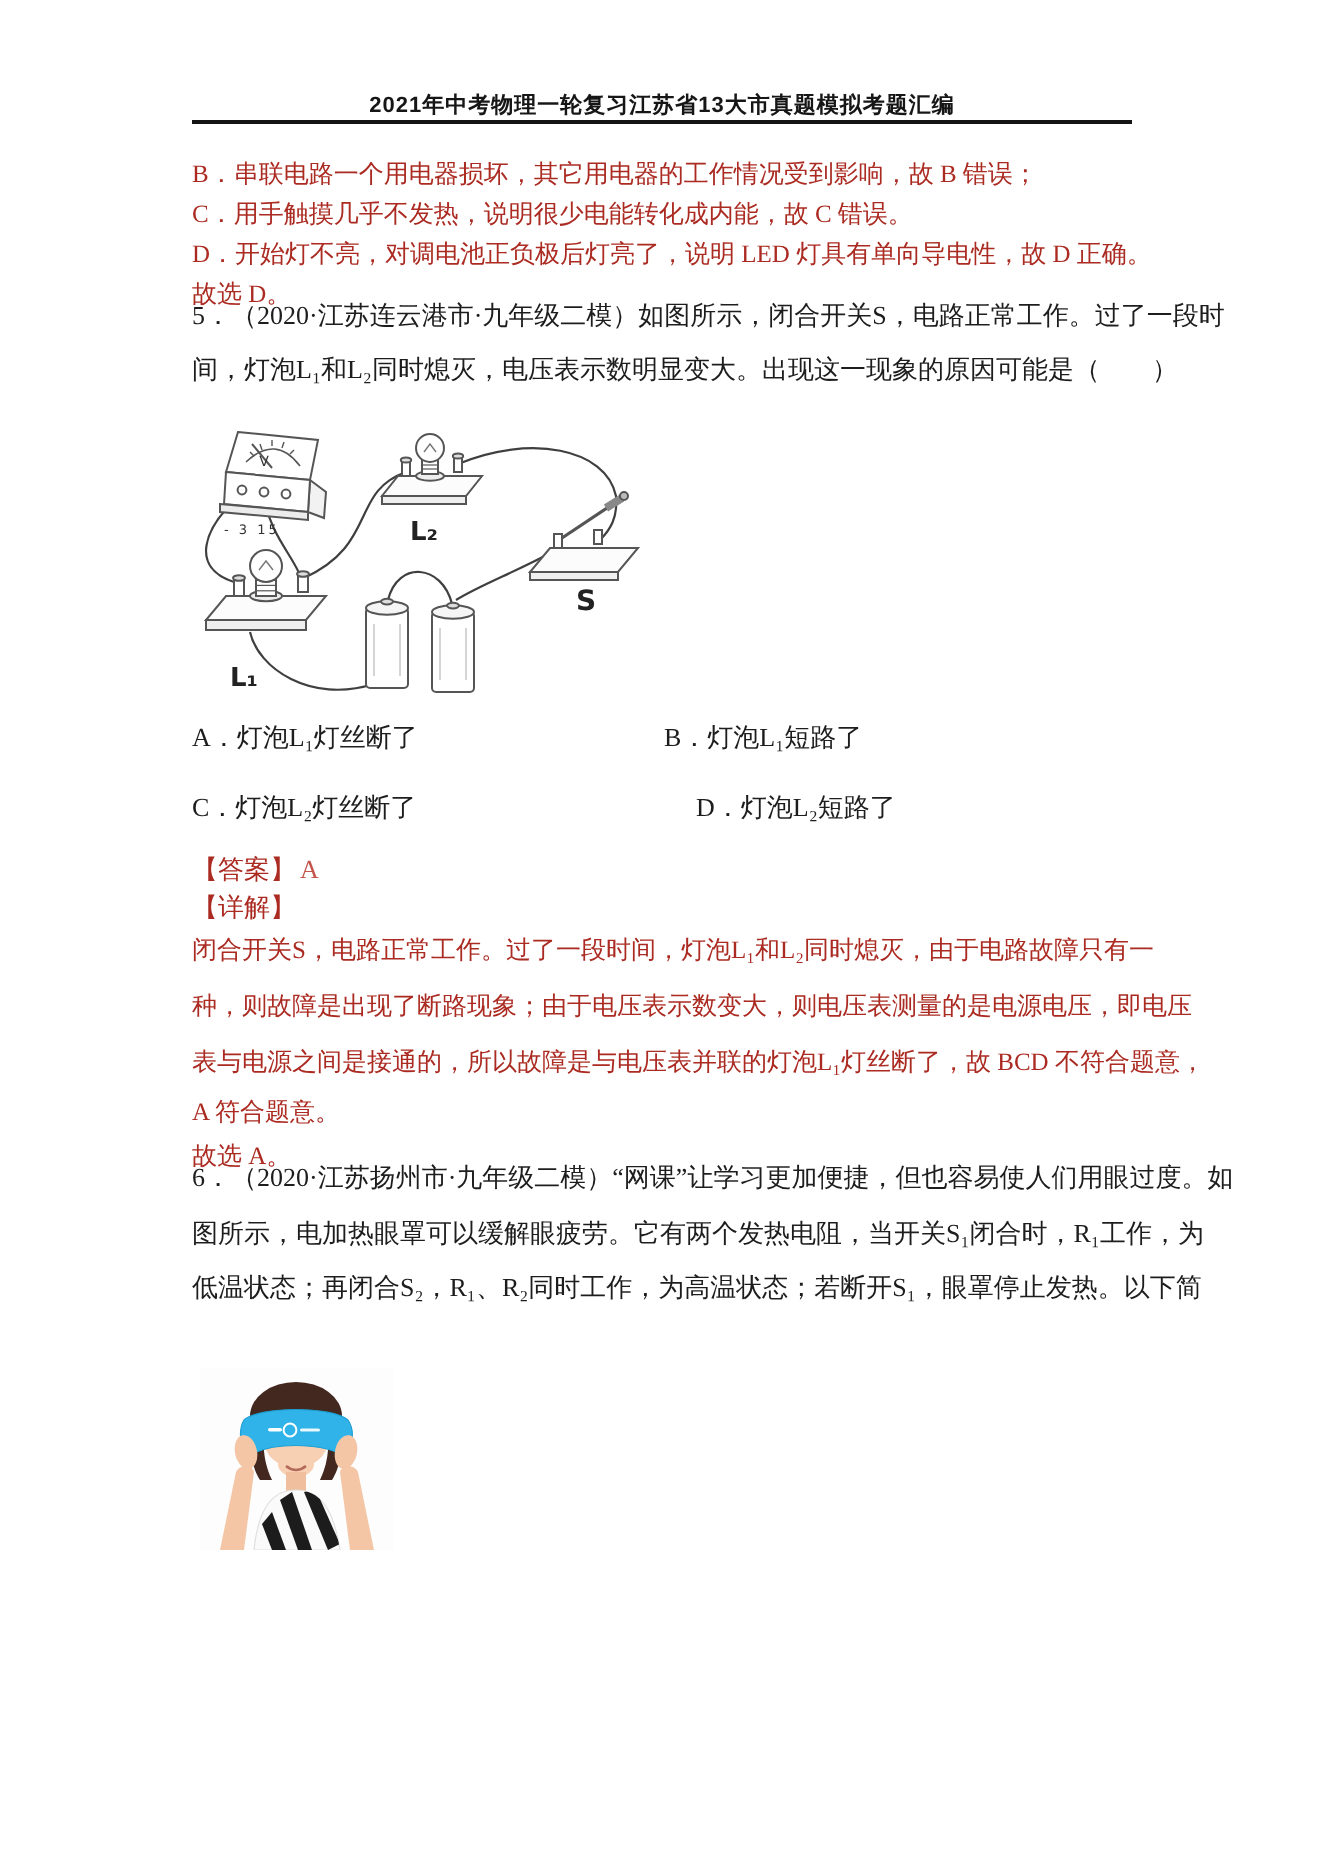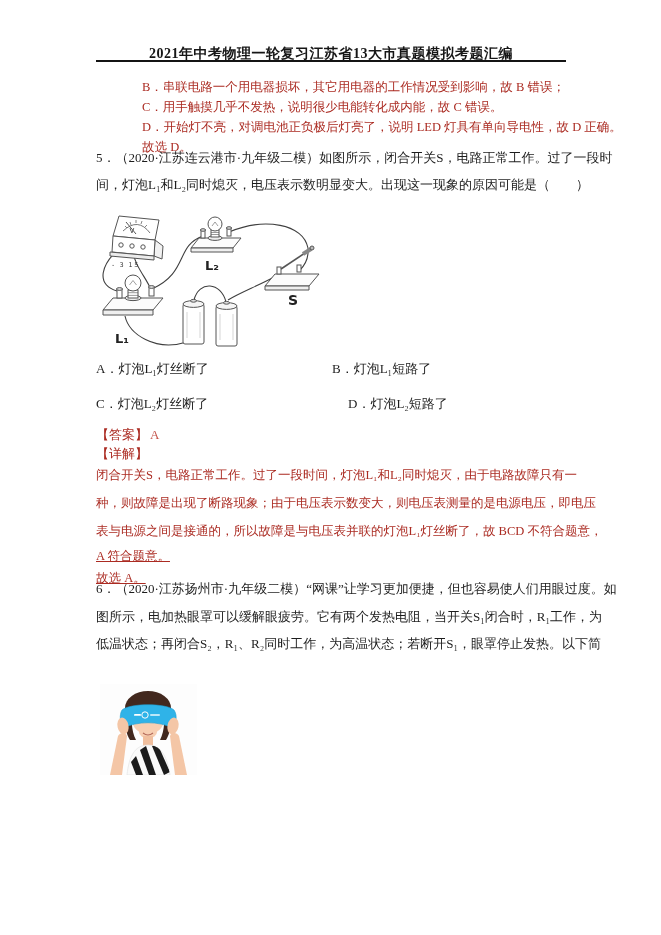--- a/index.html
+++ b/index.html
@@ -6,29 +6,29 @@
   body{
     width:661px;height:935px;background:#ffffff;position:relative;overflow:hidden;
     font-family:"Liberation Serif","DejaVu Serif",serif;
     color:#1d1d1d;
   }
   .abs{position:absolute;}
 
   
   .doc-title{
     top:45px;left:96px;width:470px;text-align:center;
-    font-family:Liberation Serif, serif;
-    font-size:14px;font-weight:bold;color:#161616;letter-spacing:0.5px;
+    font-family:Liberation Sans, sans-serif;
+    font-size:11px;font-weight:bold;color:#161616;letter-spacing:0.5px;
   }
   .header-rule{top:60px;left:96px;width:470px;height:2px;background:#141414;}
 
   
   .prev-block{top:77px;left:96px;width:480px;}
   .red{color:#ab2b22;}
-  .prev-block .line{font-size:12.5px;line-height:20px;white-space:nowrap;margin-left:46px;}
+  .prev-block .line{font-size:12.5px;line-height:20px;white-space:nowrap;}
 
   
   .q5-stem{top:144px;left:96px;width:480px;}
   .q5-stem .line{font-size:13px;line-height:27px;white-space:nowrap;}
   .q6-stem{top:575px;left:96px;width:480px;}
   .q6-stem .line{font-size:13px;line-height:27.5px;white-space:nowrap;}
 
   
   .figure{top:212px;left:95px;width:285px;height:148px;}
 
@@ -38,21 +38,21 @@
   .opt-b{top:360px;left:332px;}
   .opt-c{top:395px;left:96px;}
   .opt-d{top:395px;left:348px;}
 
   
   .answer-row{top:426px;left:96px;font-size:13px;line-height:17px;white-space:nowrap;}
   .answer-letter{color:#c4544b;font-family:"Liberation Serif",serif;padding-left:2px;}
   .detail-row{top:445px;left:96px;font-size:13px;line-height:17px;white-space:nowrap;}
   .analysis{top:461px;left:96px;width:482px;}
   .analysis .line{font-size:12.5px;line-height:28px;height:28px;white-space:nowrap;}
-  .analysis .line.short{line-height:22px;height:22px;text-decoration:underline;}
+  .analysis .line.short{line-height:22px;height:22px;}
 
   
   .photo{top:684px;left:100px;width:97px;height:91px;}
 
   svg text{font-family:"DejaVu Sans","Liberation Sans",sans-serif;}
   .fig-label{font-weight:bold;fill:#222;}
 </style>
 </head>
 <body>
 

